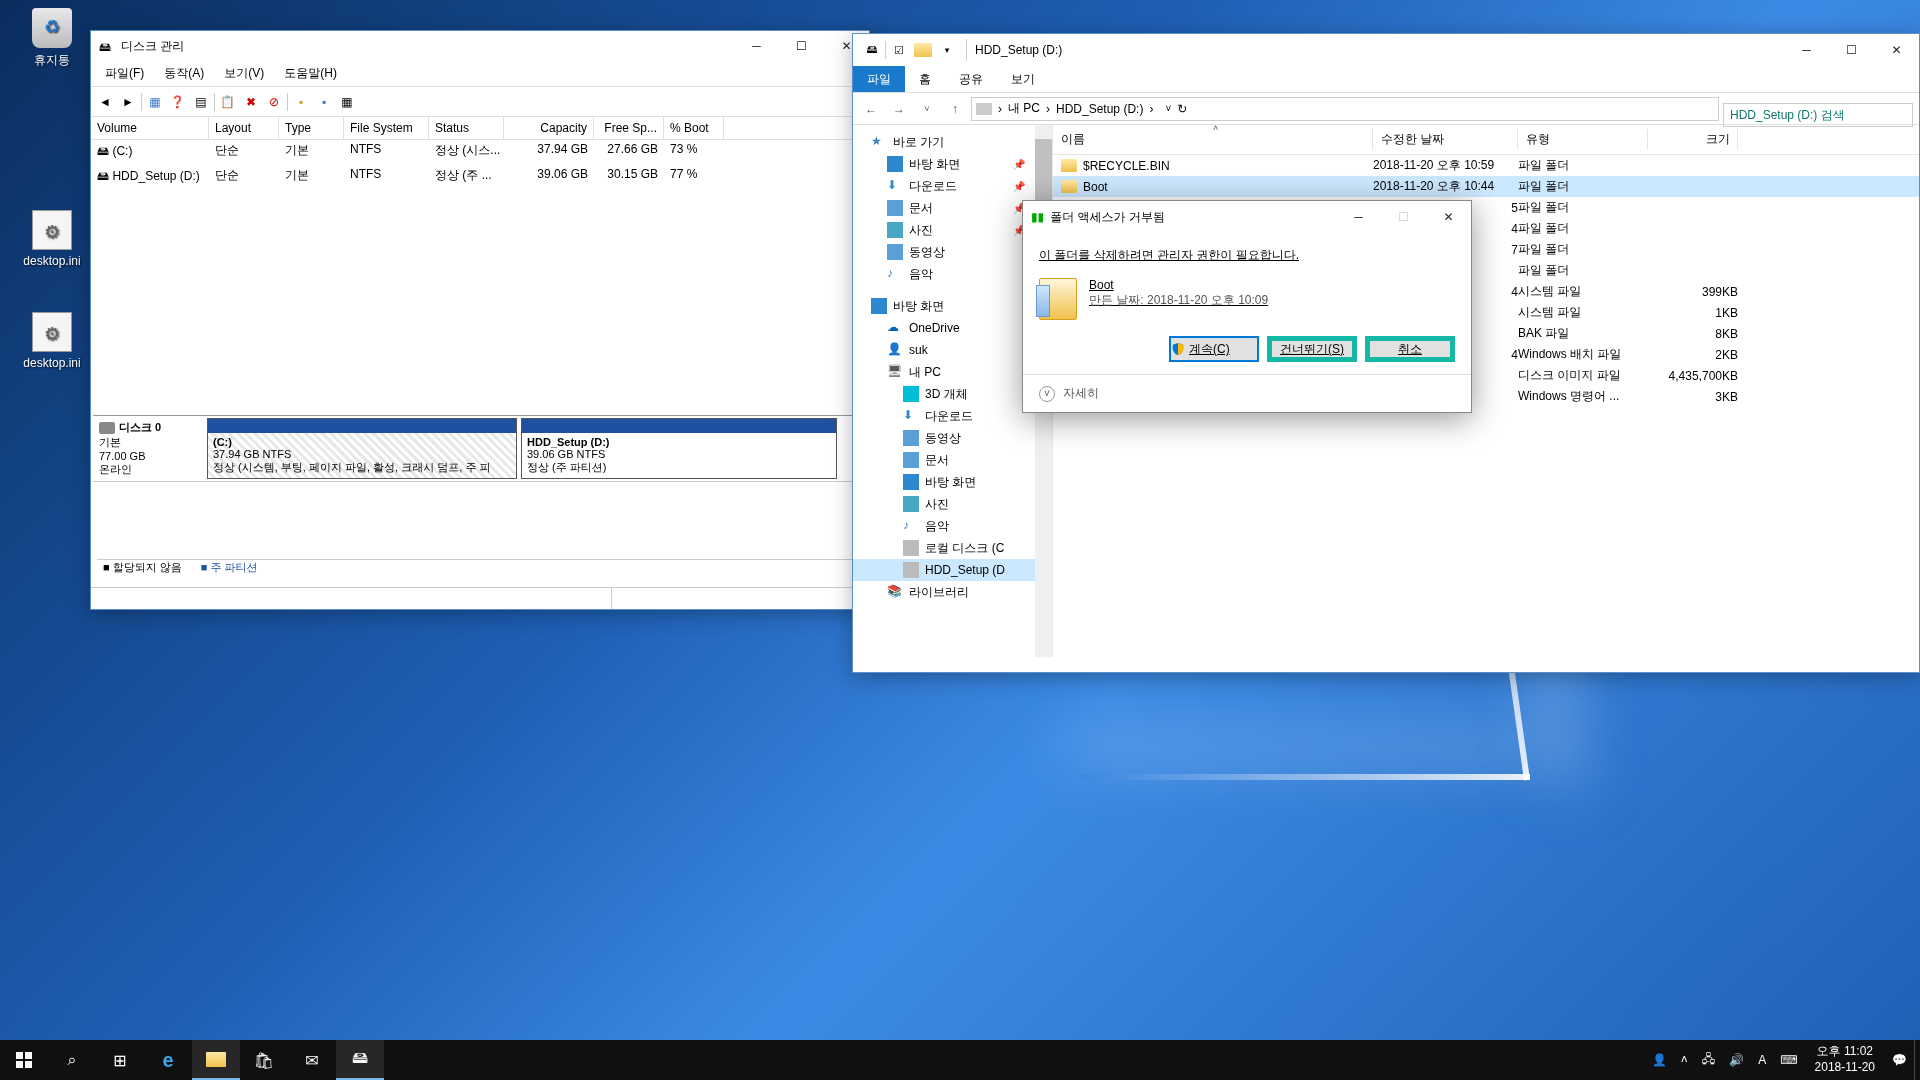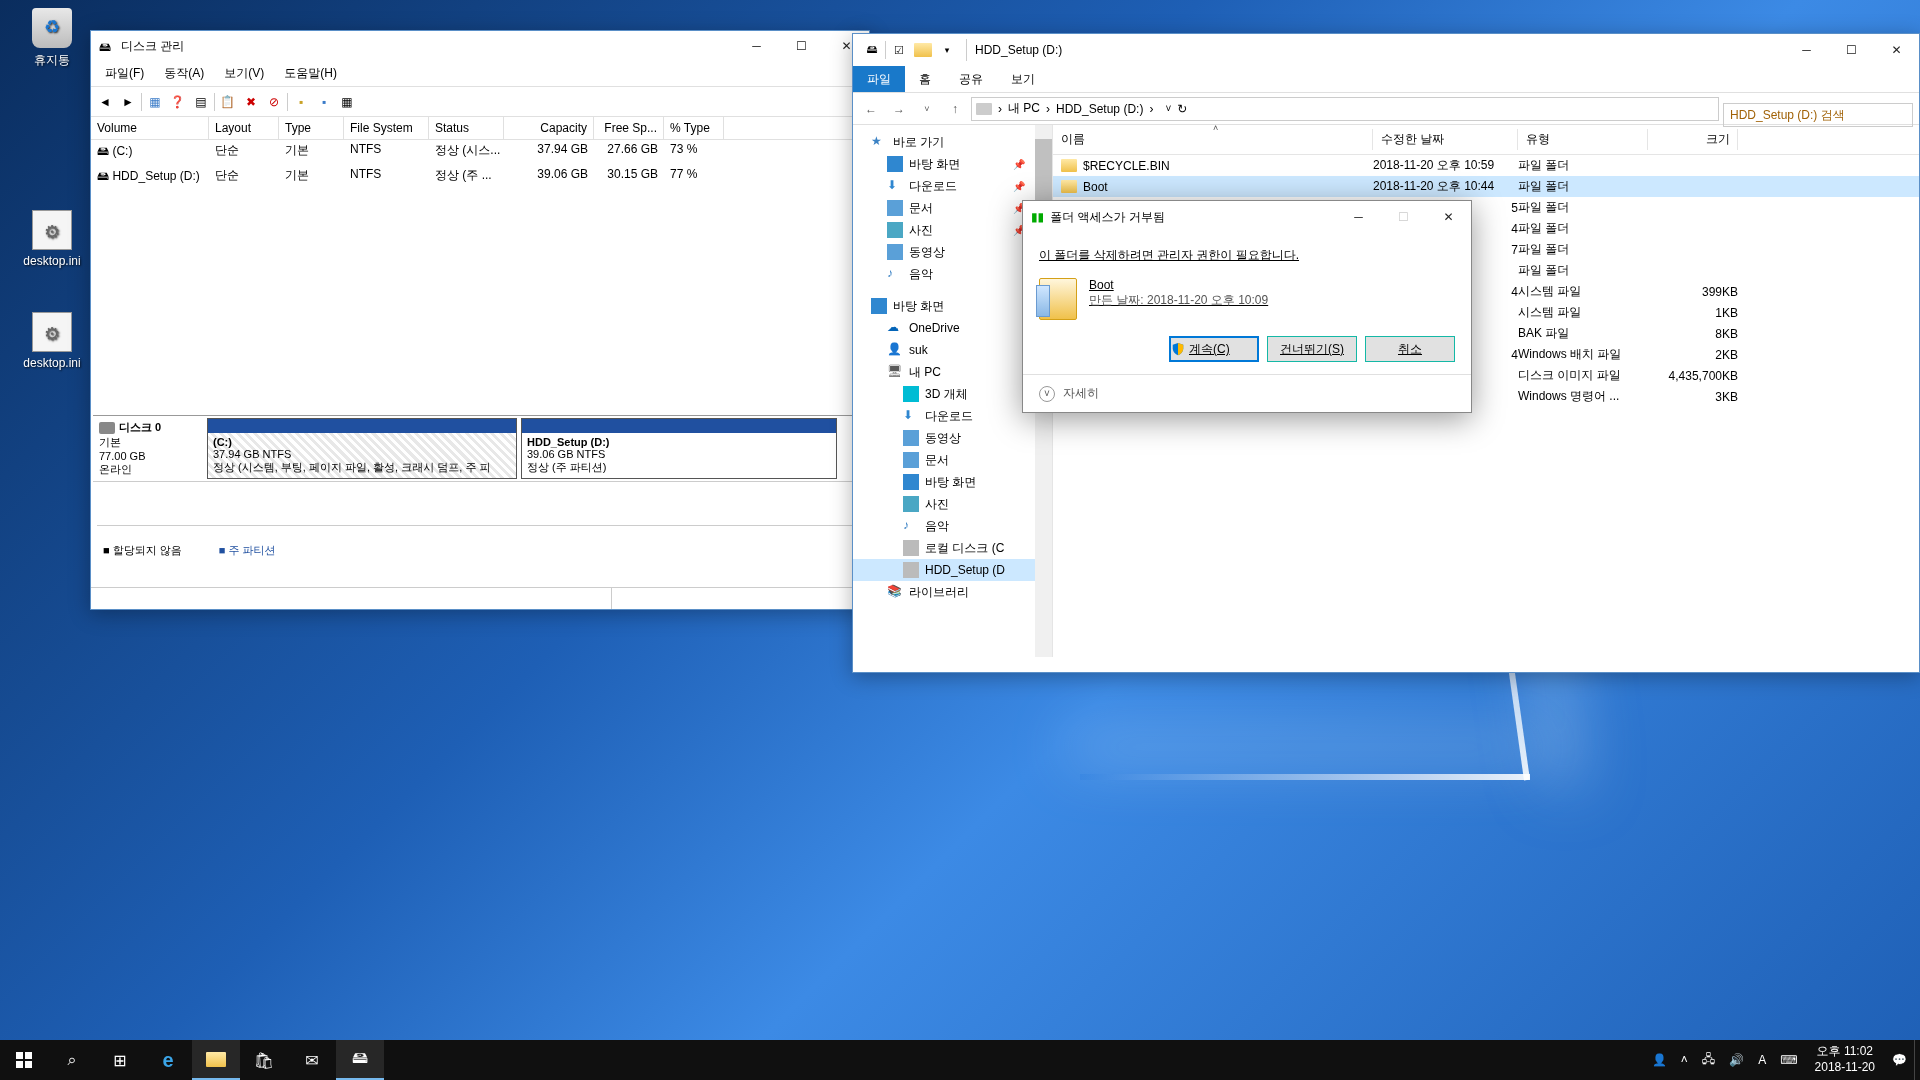--- a/index.html
+++ b/index.html
@@ -34,39 +34,39 @@
 .col-vol{width:118px} .col-lay{width:70px} .col-type{width:65px} .col-fs{width:85px} .col-stat{width:75px} .col-cap{width:90px;text-align:right} .col-free{width:70px;text-align:right} .col-pfree{width:60px}
 .disk-graphic { border-top:1px solid #999; margin-top:8px; padding:0; }
 .disk-row { display:flex; border-bottom:1px solid #ccc; }
 .disk-info { width:112px; padding:4px 6px; font-size:11px; background:#fff; }
 .disk-info b { display:flex; align-items:center; gap:4px; }
 .disk-info b::before { content:''; display:inline-block; width:16px; height:12px; background:#888; border-radius:2px; }
 .partition { border:1px solid #555; margin:2px; font-size:11px; padding:3px 5px; position:relative; }
 .partition .stripe { position:absolute; top:0; left:0; right:0; height:14px; background:#2050a0; }
 .partition .pbody { position:relative; margin-top:14px; }
 .hatched { background:repeating-linear-gradient(45deg,#fff,#fff 3px,#e8e8e8 3px,#e8e8e8 6px); }
-.legend { position:absolute; bottom:34px; left:6px; right:6px; border-top:1px solid #ccc; padding:17px 6px; font-size:11px; display:flex; gap:37px;margin-top:8px; }
+.legend { position:absolute; bottom:34px; left:6px; right:6px; border-top:1px solid #ccc; padding:0 6px; font-size:11px; display:flex; gap:19px;margin-top:8px; }
 .legend span::before { content:'■ '; }
 .statusbar { position:absolute; bottom:0; left:0; right:0; height:22px; border-top:1px solid #ccc; }
 .statusbar div { position:absolute; top:0; bottom:0; left:520px; border-left:1px solid #ccc; }
 
 
 #explorer { left:852px; top:33px; width:1068px; height:640px; }
 #explorer .titlebar { background:#fff; height:32px; }
 .qat { display:flex; gap:2px; align-items:center; }
 .qat-item { width:22px; height:22px; display:flex; align-items:center; justify-content:center; font-size:11px; }
 .qat .folder-ico { width:18px; height:14px; background:linear-gradient(#ffe9a6,#f0c14b); border-radius:1px; }
 .ribbon-tabs { height:27px; display:flex; font-size:12px; border-bottom:1px solid #e0e0e0; }
 .ribbon-tabs div { padding:5px 14px; }
 .ribbon-tabs .file { background:#1979ca; color:#fff; }
 .navbar { height:32px; display:flex; align-items:center; padding:0 6px; gap:4px; border-bottom:1px solid #e0e0e0; font-size:12px; }
 .navbtn { width:24px; height:24px; display:flex; align-items:center; justify-content:center; color:#555; }
 .addrbar { flex:1; height:24px; border:1px solid #ccc; display:flex; align-items:center; padding:0 4px; gap:6px; }
 .addrbar .drv { width:16px; height:12px; background:#ccc; border-radius:1px; }
-.searchbox { width:190px; height:24px; border:1px solid #ccc; padding:0 6px; color:#a16207; display:flex; align-items:center;margin-top:13px; }
+.searchbox { width:190px; height:24px; border:1px solid #ccc; padding:0 6px; color:#0f766e; display:flex; align-items:center;margin-top:13px; }
 .exp-body { display:flex; height:532px; }
 .navpane { width:200px; border-right:1px solid #e5e5e5; padding:6px 0; font-size:12px; overflow:hidden; position:relative; }
 .navpane .scrollbar { position:absolute; right:0; top:0; bottom:0; width:17px; background:#f0f0f0; }
 .navpane .scrollthumb { position:absolute; right:0; top:14px; width:17px; height:200px; background:#c0c0c0; }
 .nav-item { display:flex; align-items:center; gap:6px; padding:2px 6px 2px 18px; height:22px; white-space:nowrap; }
 .nav-item.l2 { padding-left:34px; }
 .nav-item.sel { background:#cce8ff; }
 .nav-item .pin { margin-left:auto; color:#888; font-size:10px; margin-right:20px;}
 .ni { width:16px; height:16px; display:inline-block; }
 .ni-star{color:#3b82c4}.ni-desk{background:#2f87d0}.ni-dl{color:#2f87d0}.ni-doc{background:#5aa0d8}.ni-pic{background:#4aa7c4}.ni-vid{background:#5aa0d8}.ni-mus{color:#3b82c4}.ni-od{color:#0364b8}.ni-user{color:#7a7a7a}.ni-pc{color:#5a5a5a}.ni-3d{background:#00bcd4}.ni-drv{background:#bbb}.ni-lib{color:#caa552}
@@ -85,21 +85,21 @@
 
 
 #dialog { position:absolute; left:1022px; top:200px; width:450px; background:#fff; border:1px solid #888; box-shadow:0 6px 30px rgba(0,0,0,.4); z-index:10; }
 #dialog .titlebar { height:32px; font-size:12px; }
 #dialog .body { padding:14px 16px 12px; font-size:12px;text-decoration:underline; }
 #dialog .msg { margin-bottom:14px; }
 #dialog .item { display:flex; gap:12px; margin-bottom:16px; }
 #dialog .fbig { width:38px; height:42px; background:linear-gradient(#fff6dc,#f0c14b); border-radius:2px; border:1px solid #d4a017; position:relative; }
 #dialog .fbig::before { content:''; position:absolute; left:-4px; top:6px; width:12px; height:30px; background:linear-gradient(#d0e7ff,#8ab8e6); border:1px solid #6a9bd1; }
 #dialog .btns { display:flex; justify-content:flex-end; gap:8px; }
-#dialog button { min-width:90px; height:26px; font-size:12px; background:#e1e1e1; border:1px solid #14b8a6; cursor:pointer; }
+#dialog button { min-width:90px; height:26px; font-size:12px; background:#e1e1e1; border:5px solid #14b8a6; cursor:pointer; }
 #dialog button.primary { border:2px solid #0078d7; display:flex; align-items:center; justify-content:flex-start; gap:4px; }
 #dialog .shield { width:14px; height:14px; display:inline-block; }
 #dialog .more { border-top:1px solid #e0e0e0; padding:10px 16px; font-size:12px; color:#555; display:flex; align-items:center; gap:8px; }
 
 
 #taskbar { position:absolute; bottom:0; left:0; right:0; height:40px; background:#101010; display:flex; align-items:center; }
 .tbtn { width:48px; height:40px; display:flex; align-items:center; justify-content:center; color:#fff; font-size:16px; }
 .tbtn.active { background:#272727; border-bottom:2px solid #76b9ed; }
 .tray { margin-left:auto; display:flex; align-items:center; color:#fff; font-size:12px; }
 .tray .ti { padding:0 7px; height:40px; display:flex; align-items:center; }
@@ -156,21 +156,21 @@
   </div>
   <div class="vol-table">
     <div class="vol-header">
       <div class="col-vol">Volume</div>
       <div class="col-lay">Layout</div>
       <div class="col-type">Type</div>
       <div class="col-fs">File System</div>
       <div class="col-stat">Status</div>
       <div class="col-cap">Capacity</div>
       <div class="col-free">Free Sp...</div>
-      <div class="col-pfree">% Type</div>
+      <div class="col-pfree">% Boot</div>
     </div>
     <div id="vol-rows">
         <div class="vol-row">
           <div class="col-vol">🖴 (C:)</div>
           <div class="col-lay">단순</div>
           <div class="col-type">기본</div>
           <div class="col-fs">NTFS</div>
           <div class="col-stat">정상 (시스...</div>
           <div class="col-cap">37.94 GB</div>
           <div class="col-free">27.66 GB</div>

